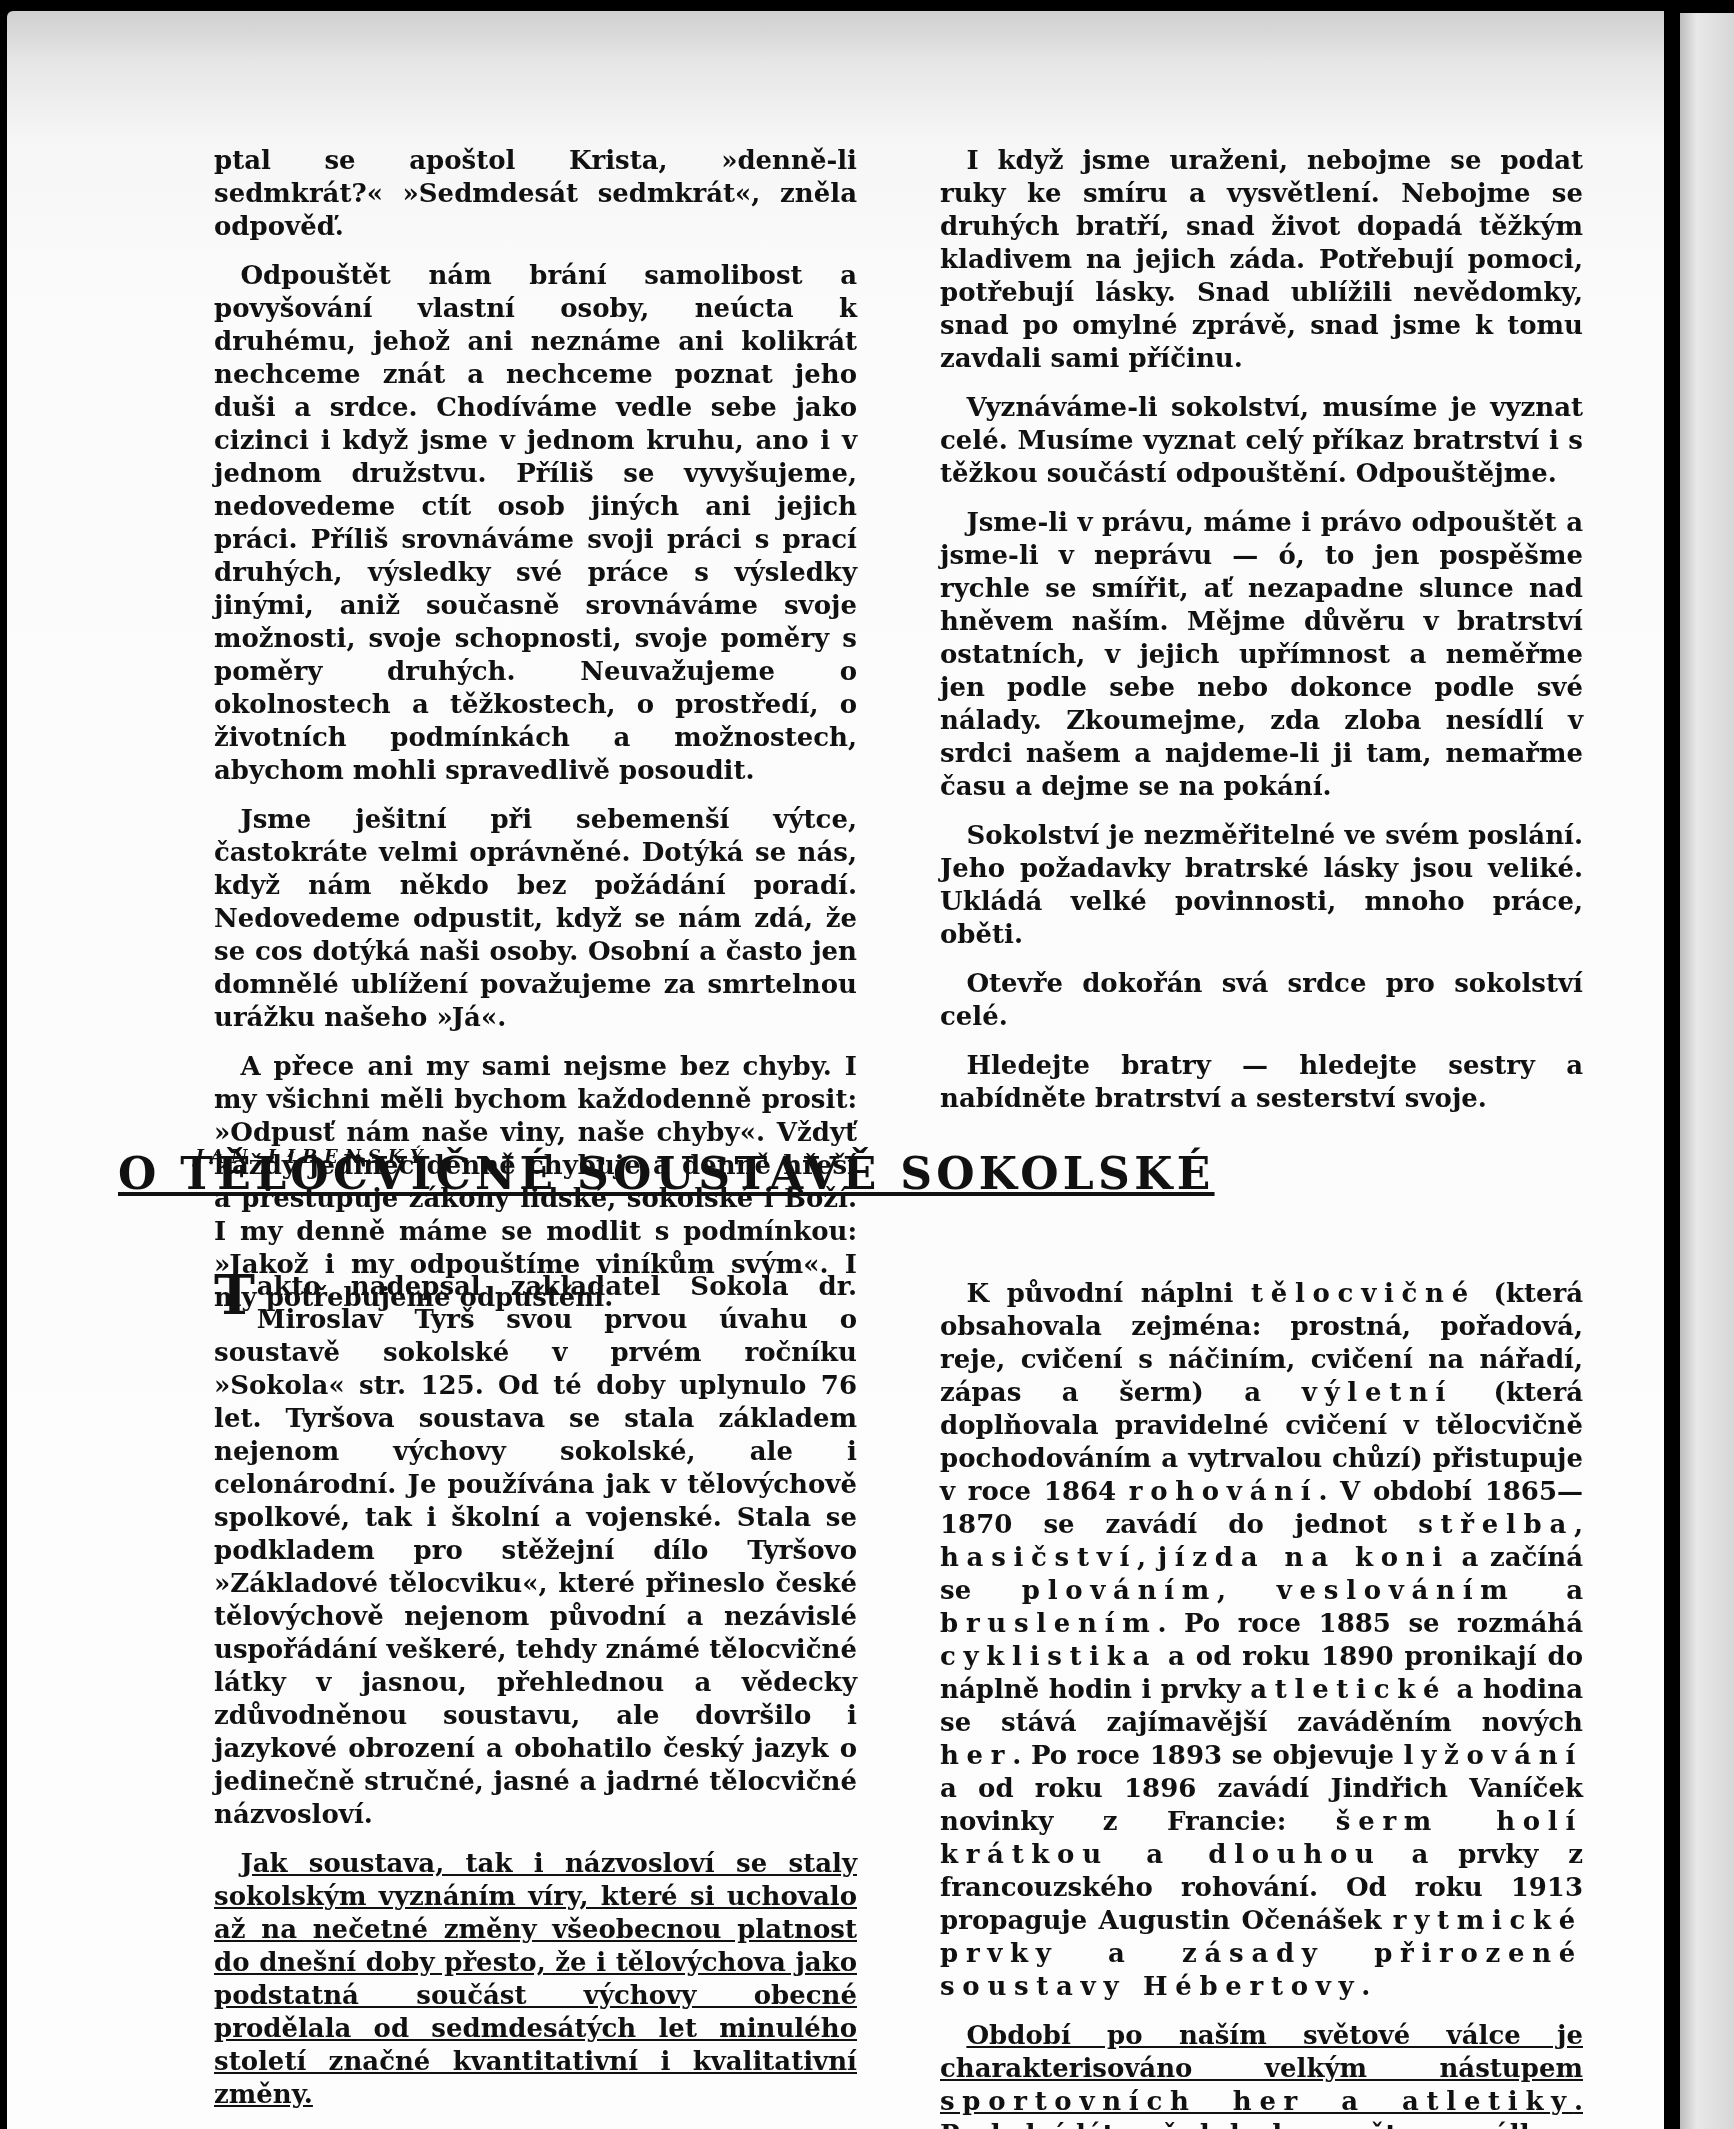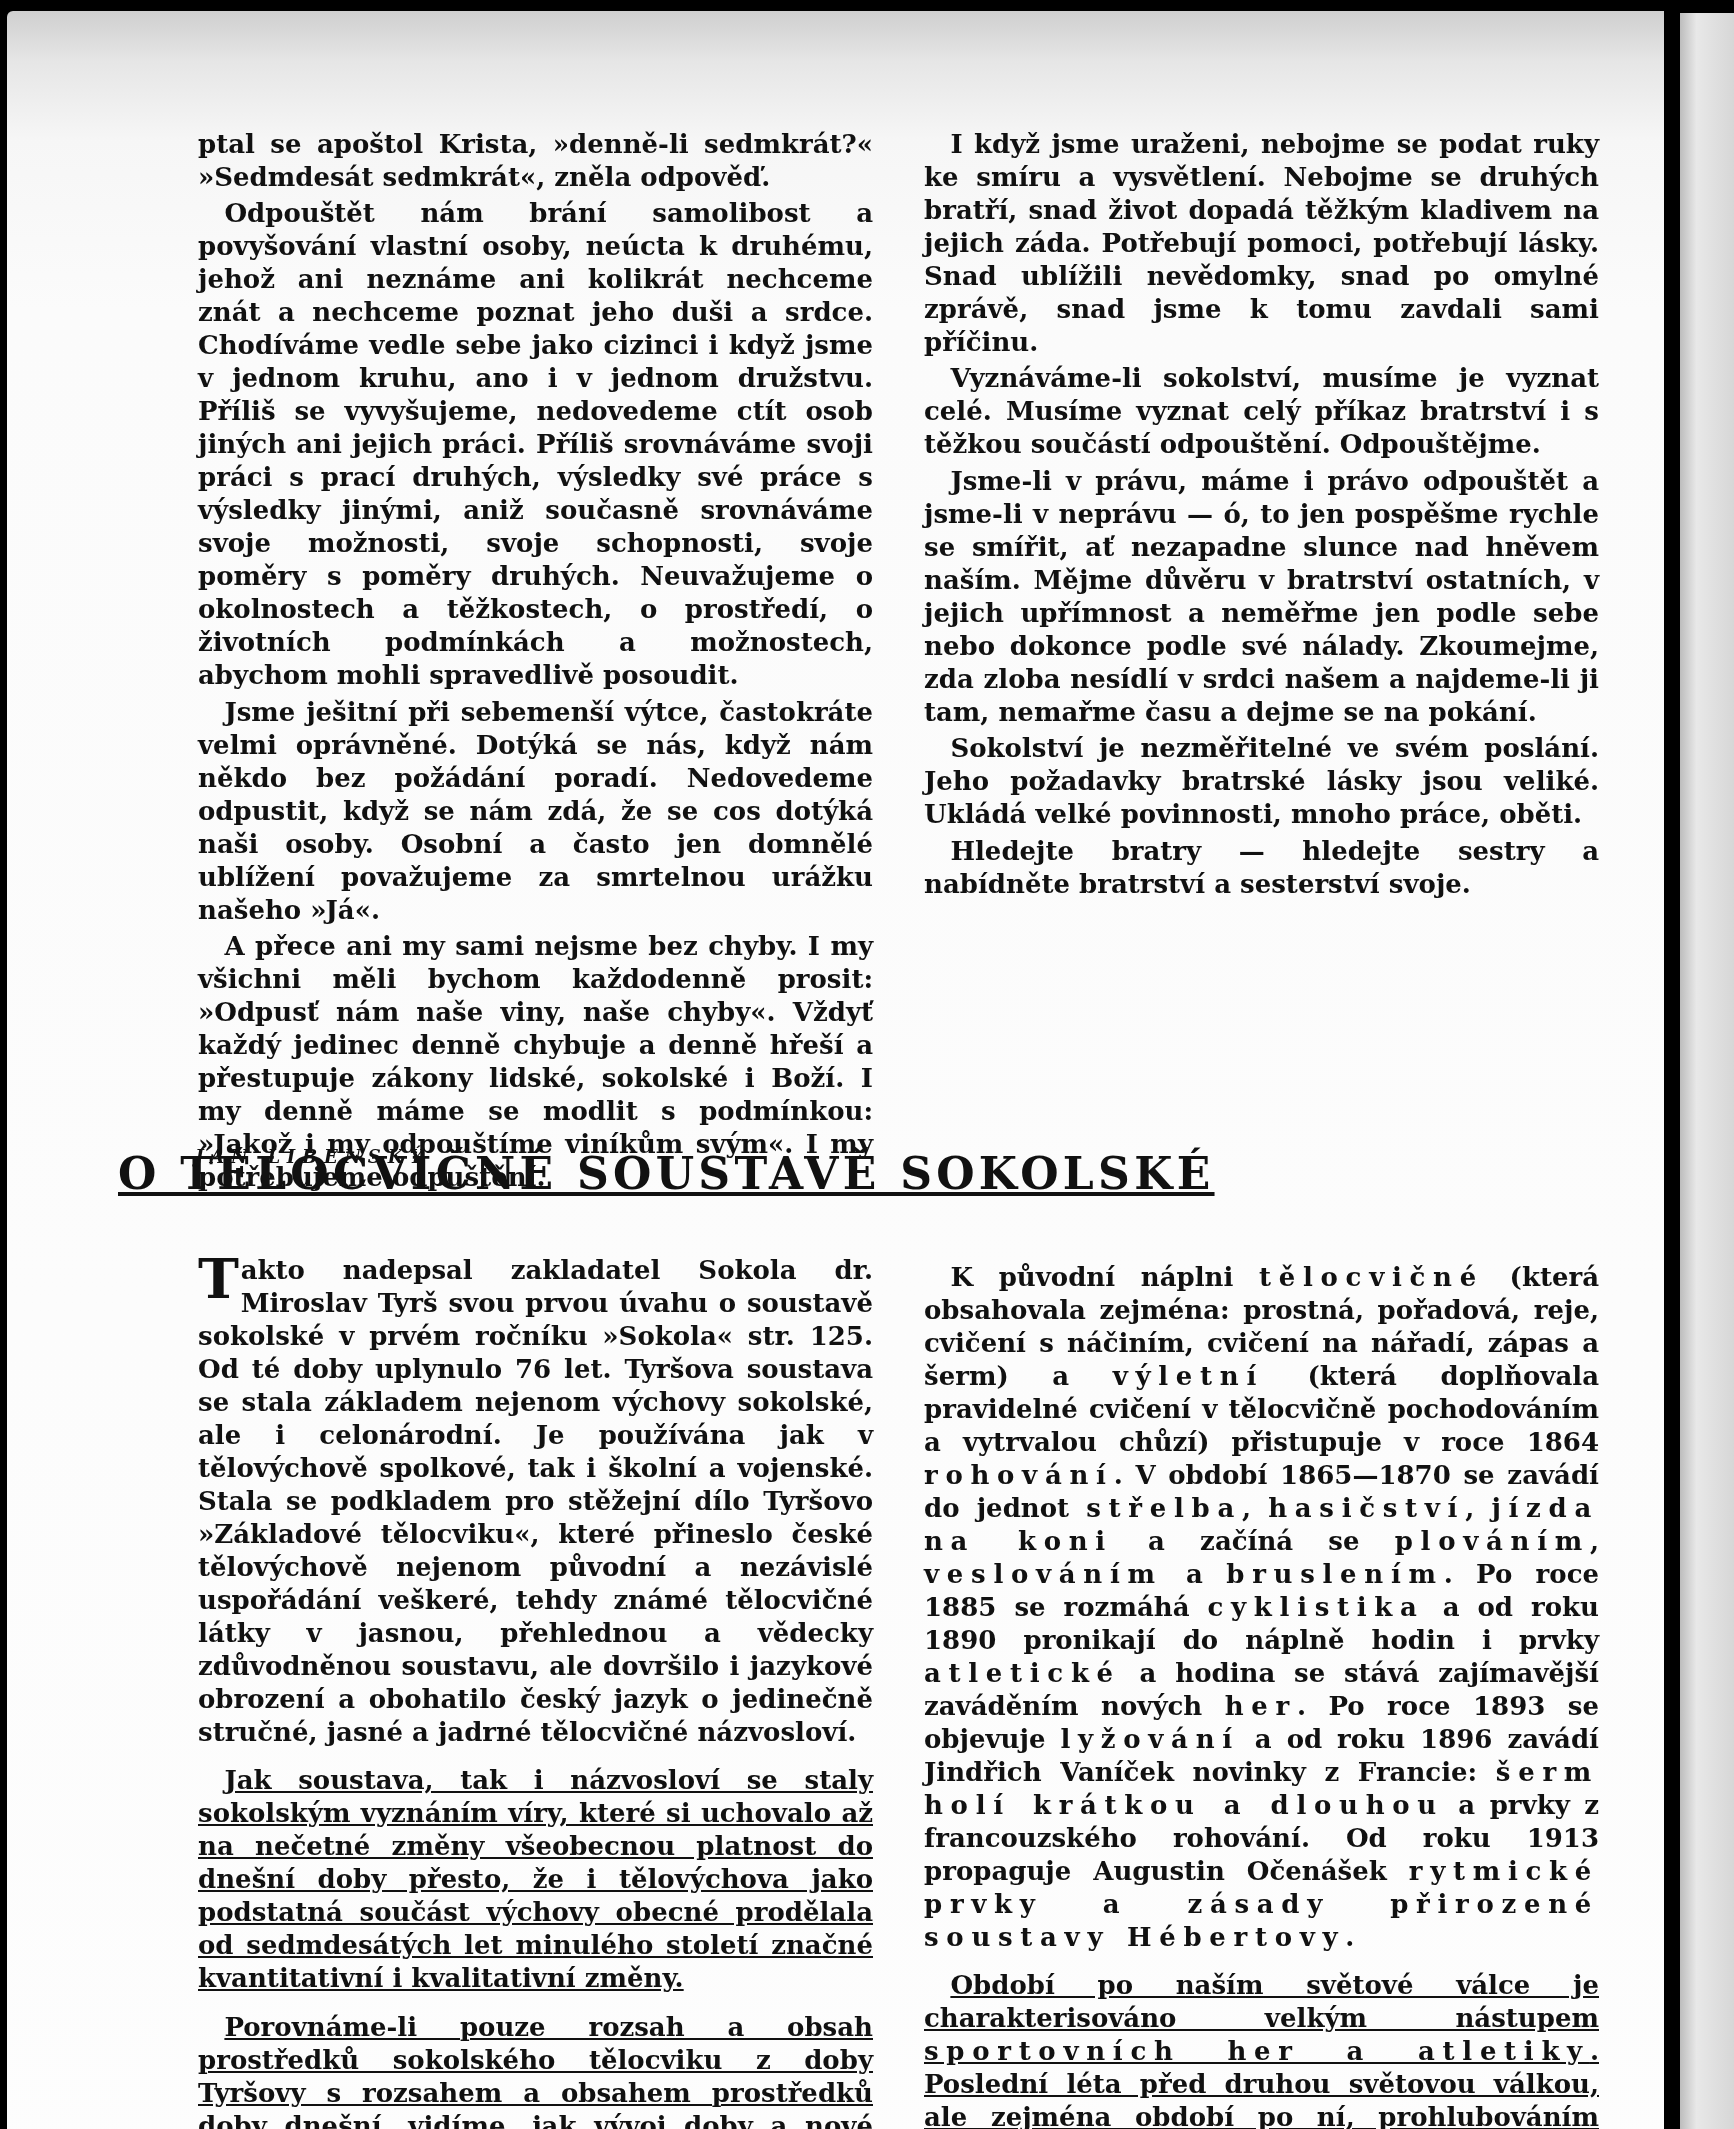--- a/index.html
+++ b/index.html
@@ -33,21 +33,21 @@
     }
     .col {
       position: absolute;
       width: 675px;
       font-size: 26px;
       line-height: 33px;
       font-weight: bold;
       text-align: justify;
       hyphens: none;
     }
-    .col p { margin: 0; text-indent: 0; }
+    .col p { margin: 16px; text-indent: 0; }
     .col p.indent { text-indent: 26.4px; }
     .col p + p { margin-top: 3.4px; }
     .col.b p + p { margin-top: 15.3px; text-decoration: underline; }
     .col-a-left  { left: 198px;  top: 128px; }
     .col-a-right { left: 924px; top: 128px; }
     .col-b-left  { left: 198px;  top: 1254px; }
     .col-b-right { left: 924px; top: 1261px; }
     .title {
       position: absolute;
       left: 118px; top: 1119px;
@@ -96,20 +96,21 @@
   <p class="indent">Odpouštět nám brání samolibost a povyšování vlastní osoby, neúcta k druhému, jehož ani neznáme ani kolikrát nechceme znát a nechceme poznat jeho duši a srdce. Chodíváme vedle sebe jako cizinci i když jsme v jednom kruhu, ano i v jednom družstvu. Příliš se vyvyšujeme, nedovedeme ctít osob jiných ani jejich práci. Příliš srovnáváme svoji práci s prací druhých, výsledky své práce s výsledky jinými, aniž současně srovnáváme svoje možnosti, svoje schopnosti, svoje poměry s poměry druhých. Neuvažujeme o okolnostech a těžkostech, o prostředí, o životních podmínkách a možnostech, abychom mohli spravedlivě posoudit.</p>
   <p class="indent">Jsme ješitní při sebemenší výtce, častokráte velmi oprávněné. Dotýká se nás, když nám někdo bez požádání poradí. Nedovedeme odpustit, když se nám zdá, že se cos dotýká naši osoby. Osobní a často jen domnělé ublížení považujeme za smrtelnou urážku našeho »Já«.</p>
   <p class="indent">A přece ani my sami nejsme bez chyby. I my všichni měli bychom každodenně prosit: »Odpusť nám naše viny, naše chyby«. Vždyť každý jedinec denně chybuje a denně hřeší a přestupuje zákony lidské, sokolské i Boží. I my denně máme se modlit s podmínkou: »Jakož i my odpouštíme viníkům svým«. I my potřebujeme odpuštění.</p>
 </div>
 
 <div class="col col-a-right">
   <p class="indent">I když jsme uraženi, nebojme se podat ruky ke smíru a vysvětlení. Nebojme se druhých bratří, snad život dopadá těžkým kladivem na jejich záda. Potřebují pomoci, potřebují lásky. Snad ublížili nevědomky, snad po omylné zprávě, snad jsme k tomu zavdali sami příčinu.</p>
   <p class="indent">Vyznáváme-li sokolství, musíme je vyznat celé. Musíme vyznat celý příkaz bratrství i s těžkou součástí odpouštění. Odpouštějme.</p>
   <p class="indent">Jsme-li v právu, máme i právo odpouštět a jsme-li v neprávu — ó, to jen pospěšme rychle se smířit, ať nezapadne slunce nad hněvem naším. Mějme důvěru v bratrství ostatních, v jejich upřímnost a neměřme jen podle sebe nebo dokonce podle své nálady. Zkoumejme, zda zloba nesídlí v srdci našem a najdeme-li ji tam, nemařme času a dejme se na pokání.</p>
   <p class="indent">Sokolství je nezměřitelné ve svém poslání. Jeho požadavky bratrské lásky jsou veliké. Ukládá velké povinnosti, mnoho práce, oběti.</p>
+  <p class="indent">Otevře dokořán svá srdce pro sokolství celé.</p>
   <p class="indent">Hledejte bratry — hledejte sestry a nabídněte bratrství a sesterství svoje.</p>
 </div>
 
 <h1 class="title">O TĚLOCVIČNÉ SOUSTAVĚ SOKOLSKÉ</h1>
 <div class="author">JAN LIBENSKÝ</div>
 
 <div class="col b col-b-left">
   <p><span class="dropcap">T</span><span>akto nadepsal zakladatel Sokola dr. Miroslav Tyrš svou prvou úvahu o soustavě sokolské v prvém ročníku »Sokola« str. 125. Od té doby uplynulo 76 let. Tyršova soustava se stala základem nejenom výchovy sokolské, ale i celonárodní. Je používána jak v tělovýchově spolkové, tak i školní a vojenské. Stala se podkladem pro stěžejní dílo Tyršovo »Základové tělocviku«, které přineslo české tělovýchově nejenom původní a nezávislé uspořádání veškeré, tehdy známé tělocvičné látky v jasnou, přehlednou a vědecky zdůvodněnou soustavu, ale dovršilo i jazykové obrození a obohatilo český jazyk o jedinečně stručné, jasné a jadrné tělocvičné názvosloví.</span></p>
   <p class="indent">Jak soustava, tak i názvosloví se staly sokolským vyznáním víry, které si uchovalo až na nečetné změny všeobecnou platnost do dnešní doby přesto, že i tělovýchova jako podstatná součást výchovy obecné prodělala od sedmdesátých let minulého století značné kvantitativní i kvalitativní změny.</p>
   <p class="indent">Porovnáme-li pouze rozsah a obsah prostředků sokolského tělocviku z doby Tyršovy s rozsahem a obsahem prostředků doby dnešní, vidíme, jak vývoj doby a nové zkušenosti zejména v pedagogice a vědách lékařských obsahově mě-</p>

